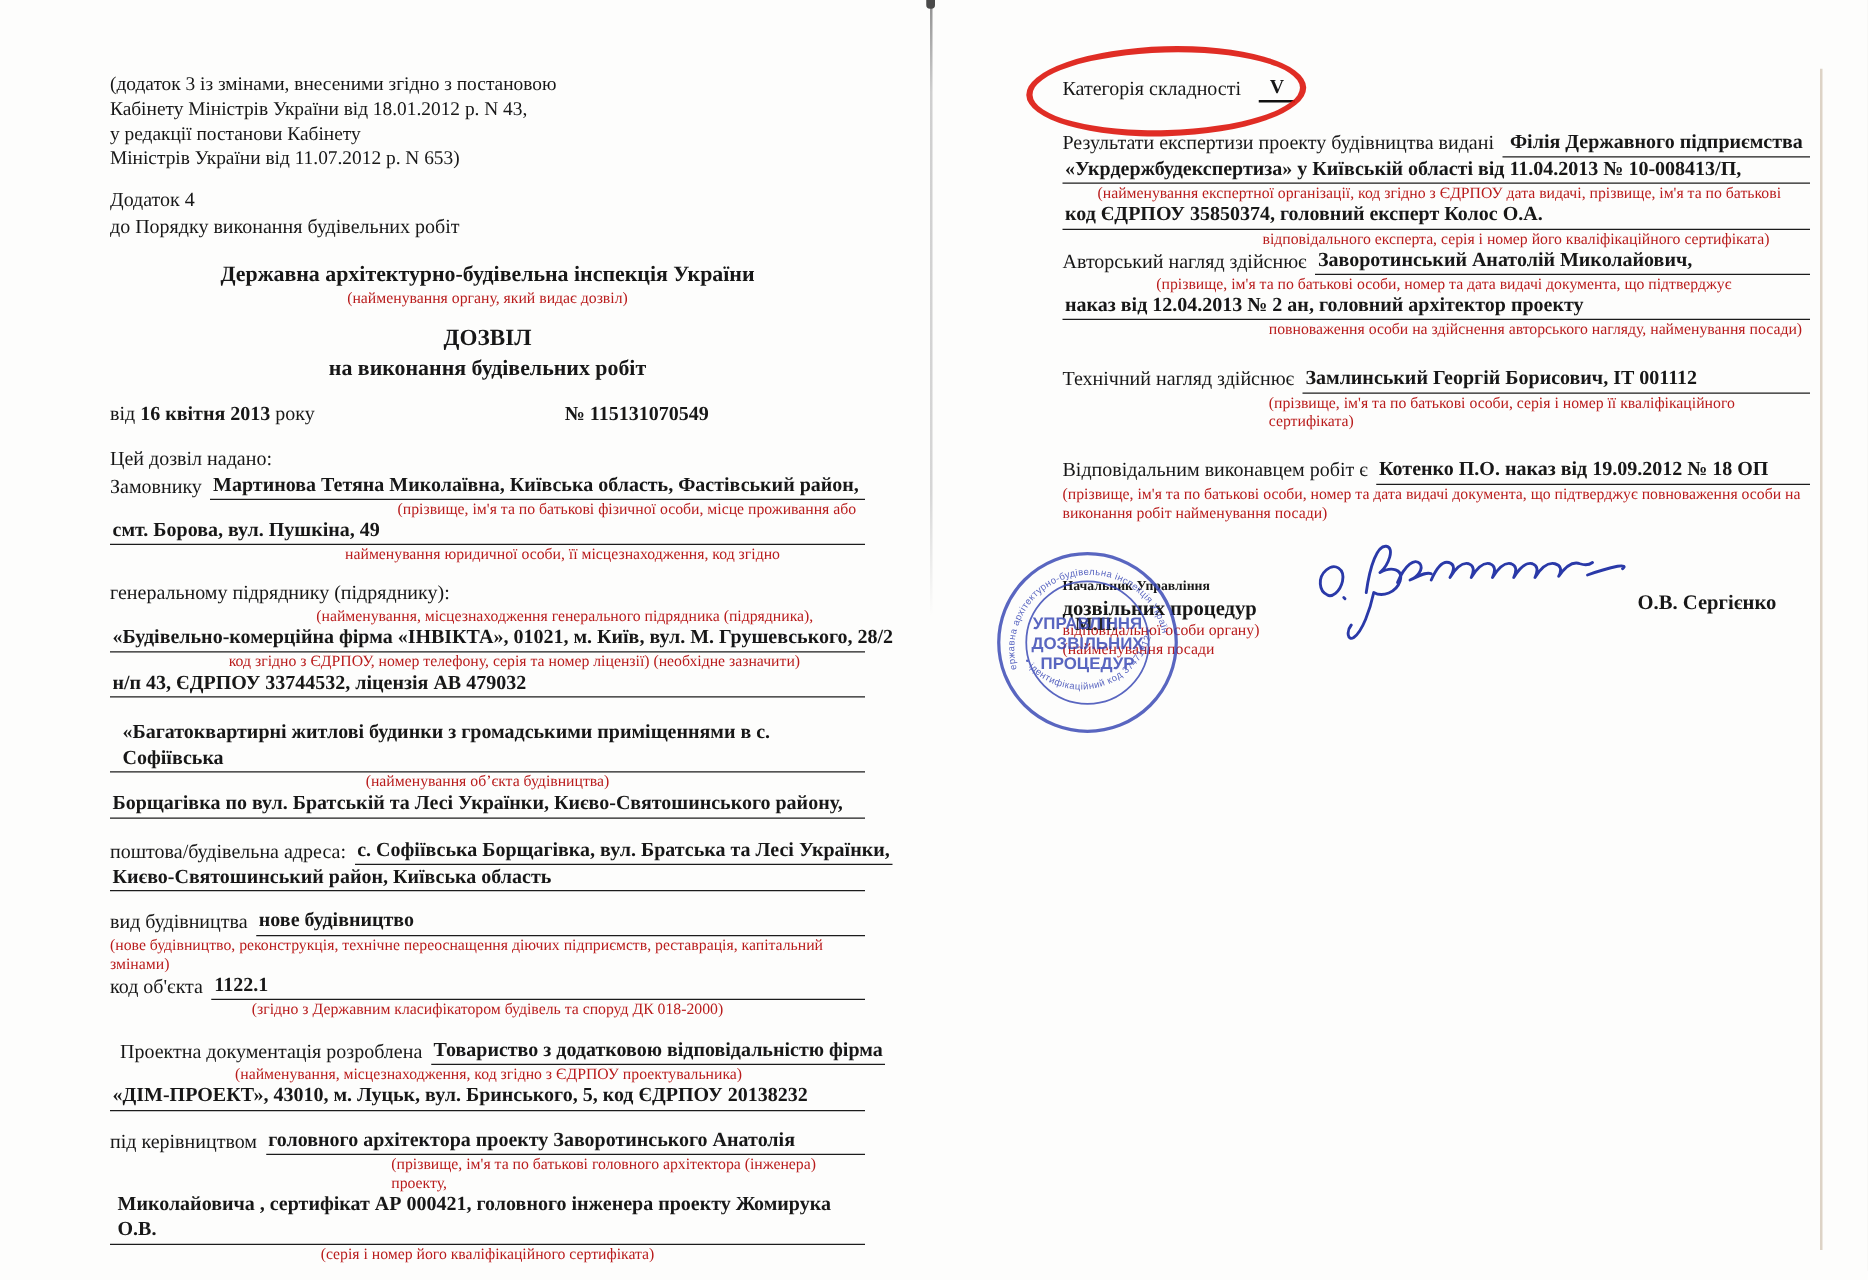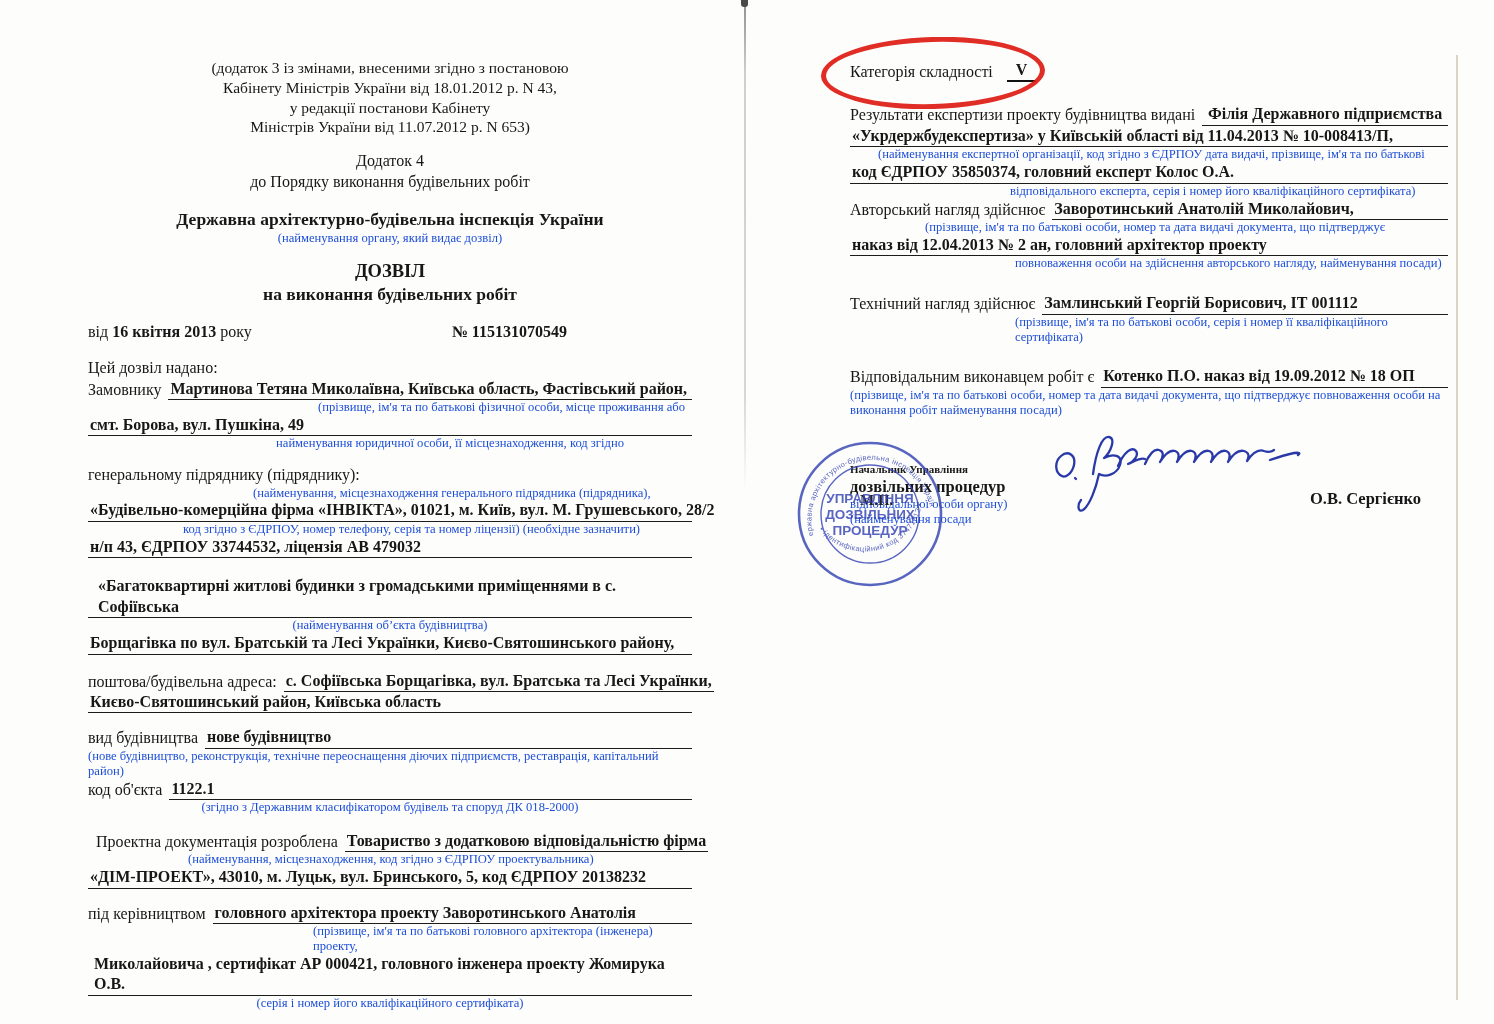--- a/index.html
+++ b/index.html
@@ -6,32 +6,32 @@
   body{background:#f2f2f0;}
   .canvas{position:relative;width:1494px;height:1024px;background:#fdfdfc;overflow:hidden;
           font-family:"Liberation Serif", serif;color:#171717;}
   .page{position:absolute;}
   .main{font-size:16px;line-height:1.28;}
   .b{font-weight:bold;}
   .row{display:flex;align-items:flex-end;}
   .lbl{white-space:nowrap;padding-right:7px;}
   .fill{flex:1;border-bottom:1.6px solid #1c1c1c;font-weight:bold;padding:0 2px;white-space:nowrap;}
   .ulfull{border-bottom:1.6px solid #1c1c1c;font-weight:bold;padding:0 2px;}
-  .note{font-size:12.6px;line-height:1.18;color:#1d4ed8;}
+  .note{font-size:12.6px;line-height:1.18;color:#b91c1c;}
   .c{text-align:center;}
-  .r{text-align:center;}
+  .r{text-align:left;}
   .edge-left{position:absolute;left:744px;top:0;width:2px;height:492px;
              background:linear-gradient(#8f8f8f, #cfcfcf 15%, #d6d6d6 80%, rgba(214,214,214,0));}
   .edge-notch{position:absolute;left:741px;top:0;width:7px;height:7px;background:#4a4a4a;border-radius:0 0 3px 3px;}
   .edge-right{position:absolute;left:1456px;top:55px;width:2px;height:945px;background:#ddd3c6;}
   .red-ellipse{position:absolute;left:821px;top:37px;width:214px;height:62px;
                border:5px solid #dd1b12;border-radius:50%;transform:rotate(-1.6deg);opacity:.92;}
   .catline{display:flex;align-items:flex-end;}
   .catval{font-weight:bold;border-bottom:2px solid #111;padding:0 9px;margin-left:14px;}
-  .sig-name{position:absolute;left:460px;top:26px;font-weight:bold;font-size:16.5px;white-space:nowrap;}
+  .sig-name{position:absolute;left:460px;top:9px;font-weight:bold;font-size:16.5px;white-space:nowrap;}
   .mp{position:absolute;left:860px;top:492px;font-weight:bold;font-size:15px;color:#222;z-index:1;}
   .stamp-wrap{position:absolute;left:792px;top:436px;width:156px;height:156px;z-index:2;}
   .sig-wrap{position:absolute;left:1048px;top:418px;width:260px;height:95px;}
 </style>
 </head>
 <body>
 
 <div class="canvas">
 
   <div class="edge-left"></div>
@@ -93,21 +93,21 @@
       <span class="lbl">поштова/будівельна адреса:</span>
       <span class="fill">с. Софіївська  Борщагівка, вул. Братська та Лесі Українки,</span>
     </div>
     <div class="ulfull">Києво-Святошинський  район,  Київська   область</div>
 
     <div class="row" style="margin-top:14px;">
       <span class="lbl">вид будівництва</span>
       <span class="fill">нове будівництво</span>
     </div>
     <div class="note">(нове будівництво, реконструкція, технічне переоснащення діючих підприємств, реставрація, капітальний</div>
-    <div class="note">район)</div>
+    <div class="note">змінами)</div>
     <div class="row">
       <span class="lbl">код об'єкта</span>
       <span class="fill">1122.1</span>
     </div>
     <div class="note c">(згідно з Державним класифікатором будівель та споруд ДК 018-2000)</div>
 
     <div class="row" style="margin-top:16px;">
       <span class="lbl" style="padding-left:8px;">Проектна документація розроблена</span>
       <span class="fill">Товариство з додатковою відповідальністю фірма</span>
     </div>

